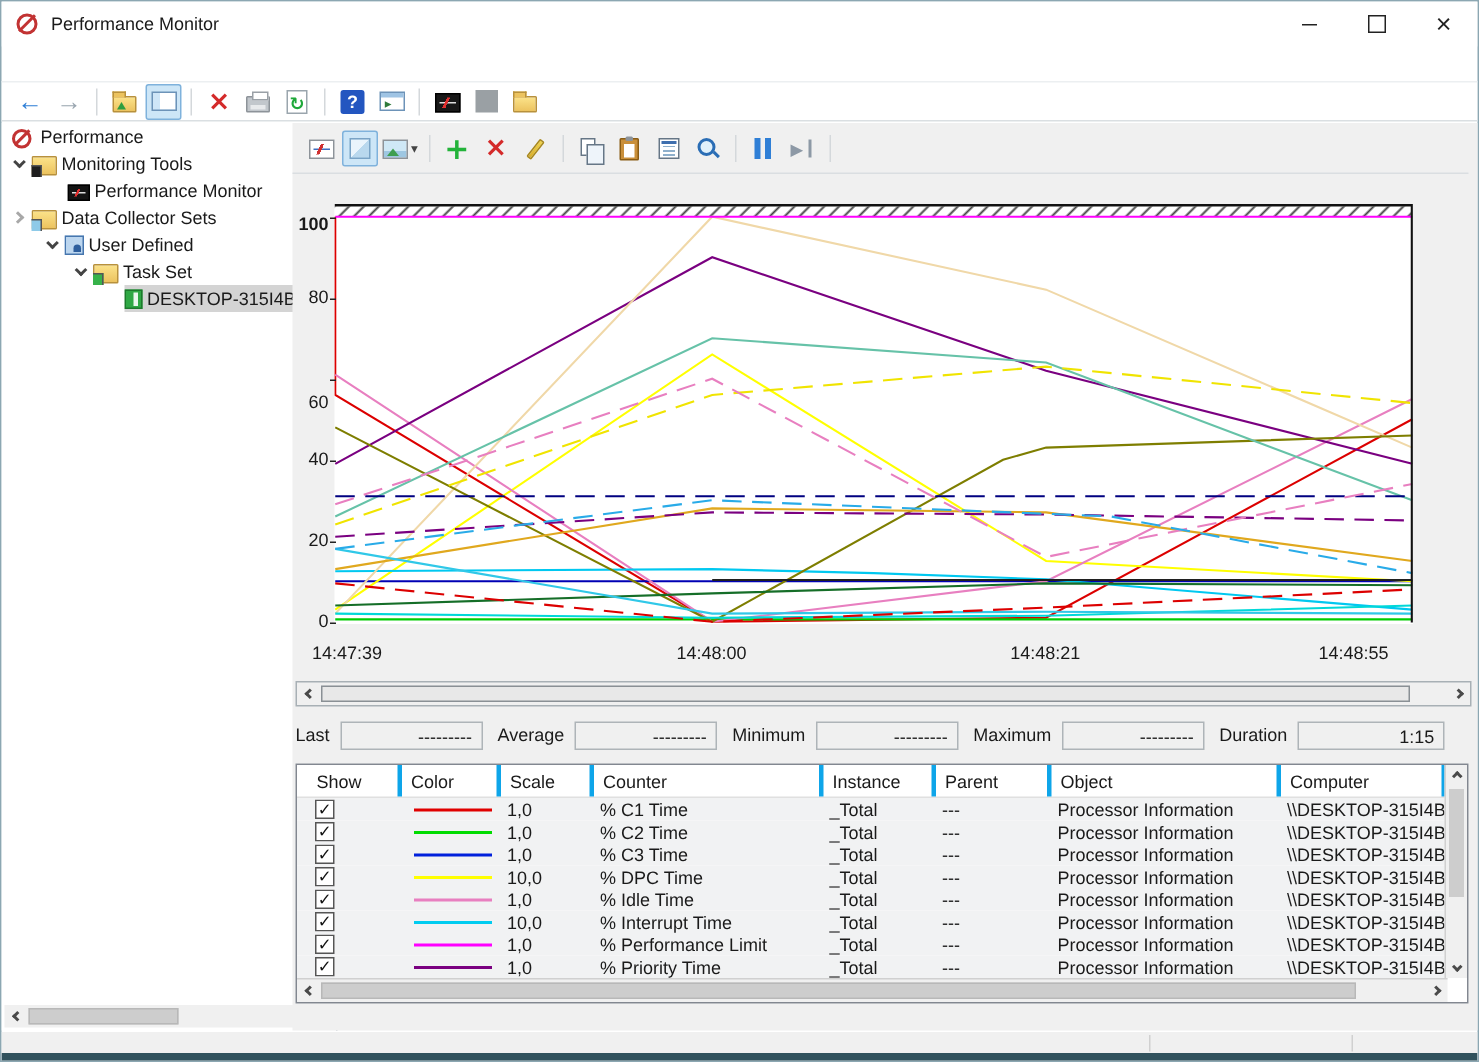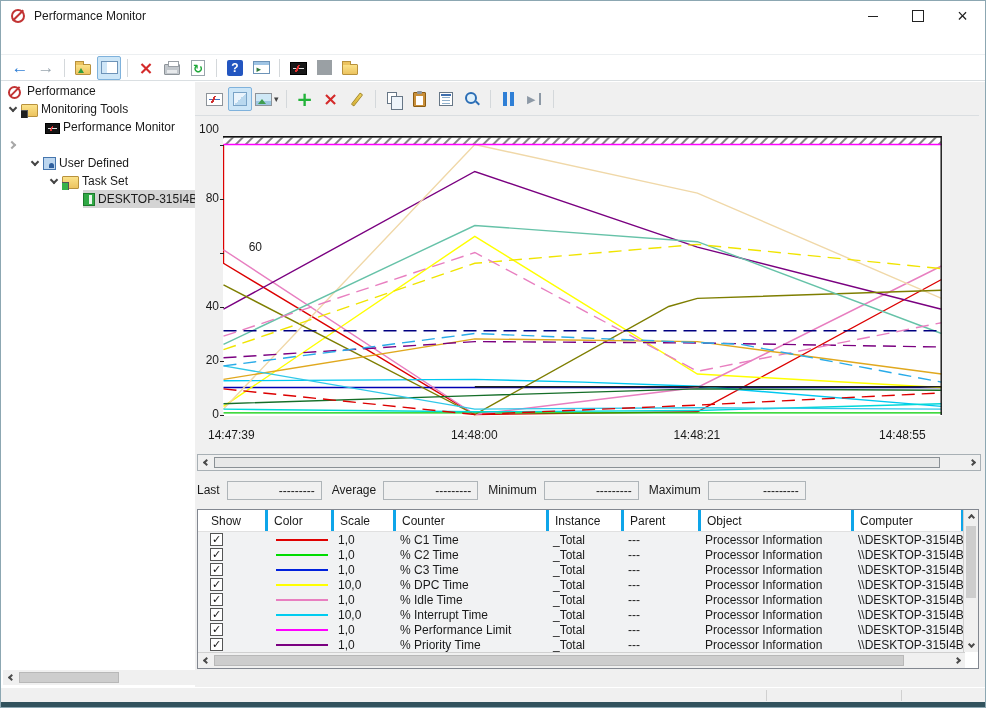--- a/index.html
+++ b/index.html
@@ -240,20 +240,24 @@
         <div class="tree-row" style="padding-left: 44px;">
           <span class="tr-body">
             <span class="ti ti-chart"></span>
             <span class="tr-label">Performance Monitor</span>
           </span>
         </div>
         <div class="tree-row" style="padding-left: 4px;">
           <span class="exp">
             <span class="chv closed"></span>
           </span>
+          <span class="tr-body">
+            <span class="ti ti-folder-cube"></span>
+            <span class="tr-label">Data Collector Sets</span>
+          </span>
         </div>
         <div class="tree-row" style="padding-left: 26px;">
           <span class="exp">
             <span class="chv open"></span>
           </span>
           <span class="tr-body">
             <span class="ti ti-report-user"></span>
             <span class="tr-label">User Defined</span>
           </span>
         </div>
@@ -366,25 +370,25 @@
             <line x1="718.2" y1="0" x2="718.2" y2="279" stroke="#111" stroke-width="1.4"></line>
           </svg>
       </div>
       <div id="y-axis">
           <div class="ylab" style="top: 324.5px;">0</div>
           <div class="ytick" style="top: 332.5px;"></div>
           <div class="ylab" style="top: 270.5px;">20</div>
           <div class="ytick" style="top: 278.5px;"></div>
           <div class="ylab" style="top: 216.5px;">40</div>
           <div class="ytick" style="top: 224.5px;"></div>
-          <div class="ylab" style="top: 158px; margin-left: 43px;">60</div>
+          <div class="ylab" style="top: 179px;">60</div>
           <div class="ytick" style="top: 170.5px;"></div>
           <div class="ylab" style="top: 108.5px;">80</div>
           <div class="ytick" style="top: 116.5px;"></div>
-          <div class="ylab" style="top: 40px;">100</div>
+          <div class="ylab" style="top: 60px; font-weight: bold;">100</div>
           <div class="ytick" style="top: 62.5px;"></div>
         </div>
       <div id="x-labels">
           <div class="xlab first" style="left: 13px;">14:47:39</div>
           <div class="xlab" style="left: 248.3px;">14:48:00</div>
           <div class="xlab" style="left: 470.88px;">14:48:21</div>
           <div class="xlab last" style="left: 684px;">14:48:55</div>
         </div>
     </div>
 
@@ -407,20 +411,24 @@
           <span class="stat-label">Average</span>
           <span class="stat-box">---------</span>
         </span>
         <span class="stat">
           <span class="stat-label">Minimum</span>
           <span class="stat-box">---------</span>
         </span>
         <span class="stat">
           <span class="stat-label">Maximum</span>
           <span class="stat-box">---------</span>
+        </span>
+        <span class="stat">
+          <span class="stat-label">Duration</span>
+          <span class="stat-box">1:15</span>
         </span>
       </div>
 
     <div class="tablebox">
       <div class="thead" id="t-head">
           <span class="th" style="width: 70px;">Show</span>
           <span class="th" style="width: 66px;">Color</span>
           <span class="th" style="width: 62px;">Scale</span>
           <span class="th" style="width: 153px;">Counter</span>
           <span class="th" style="width: 75px;">Instance</span>

